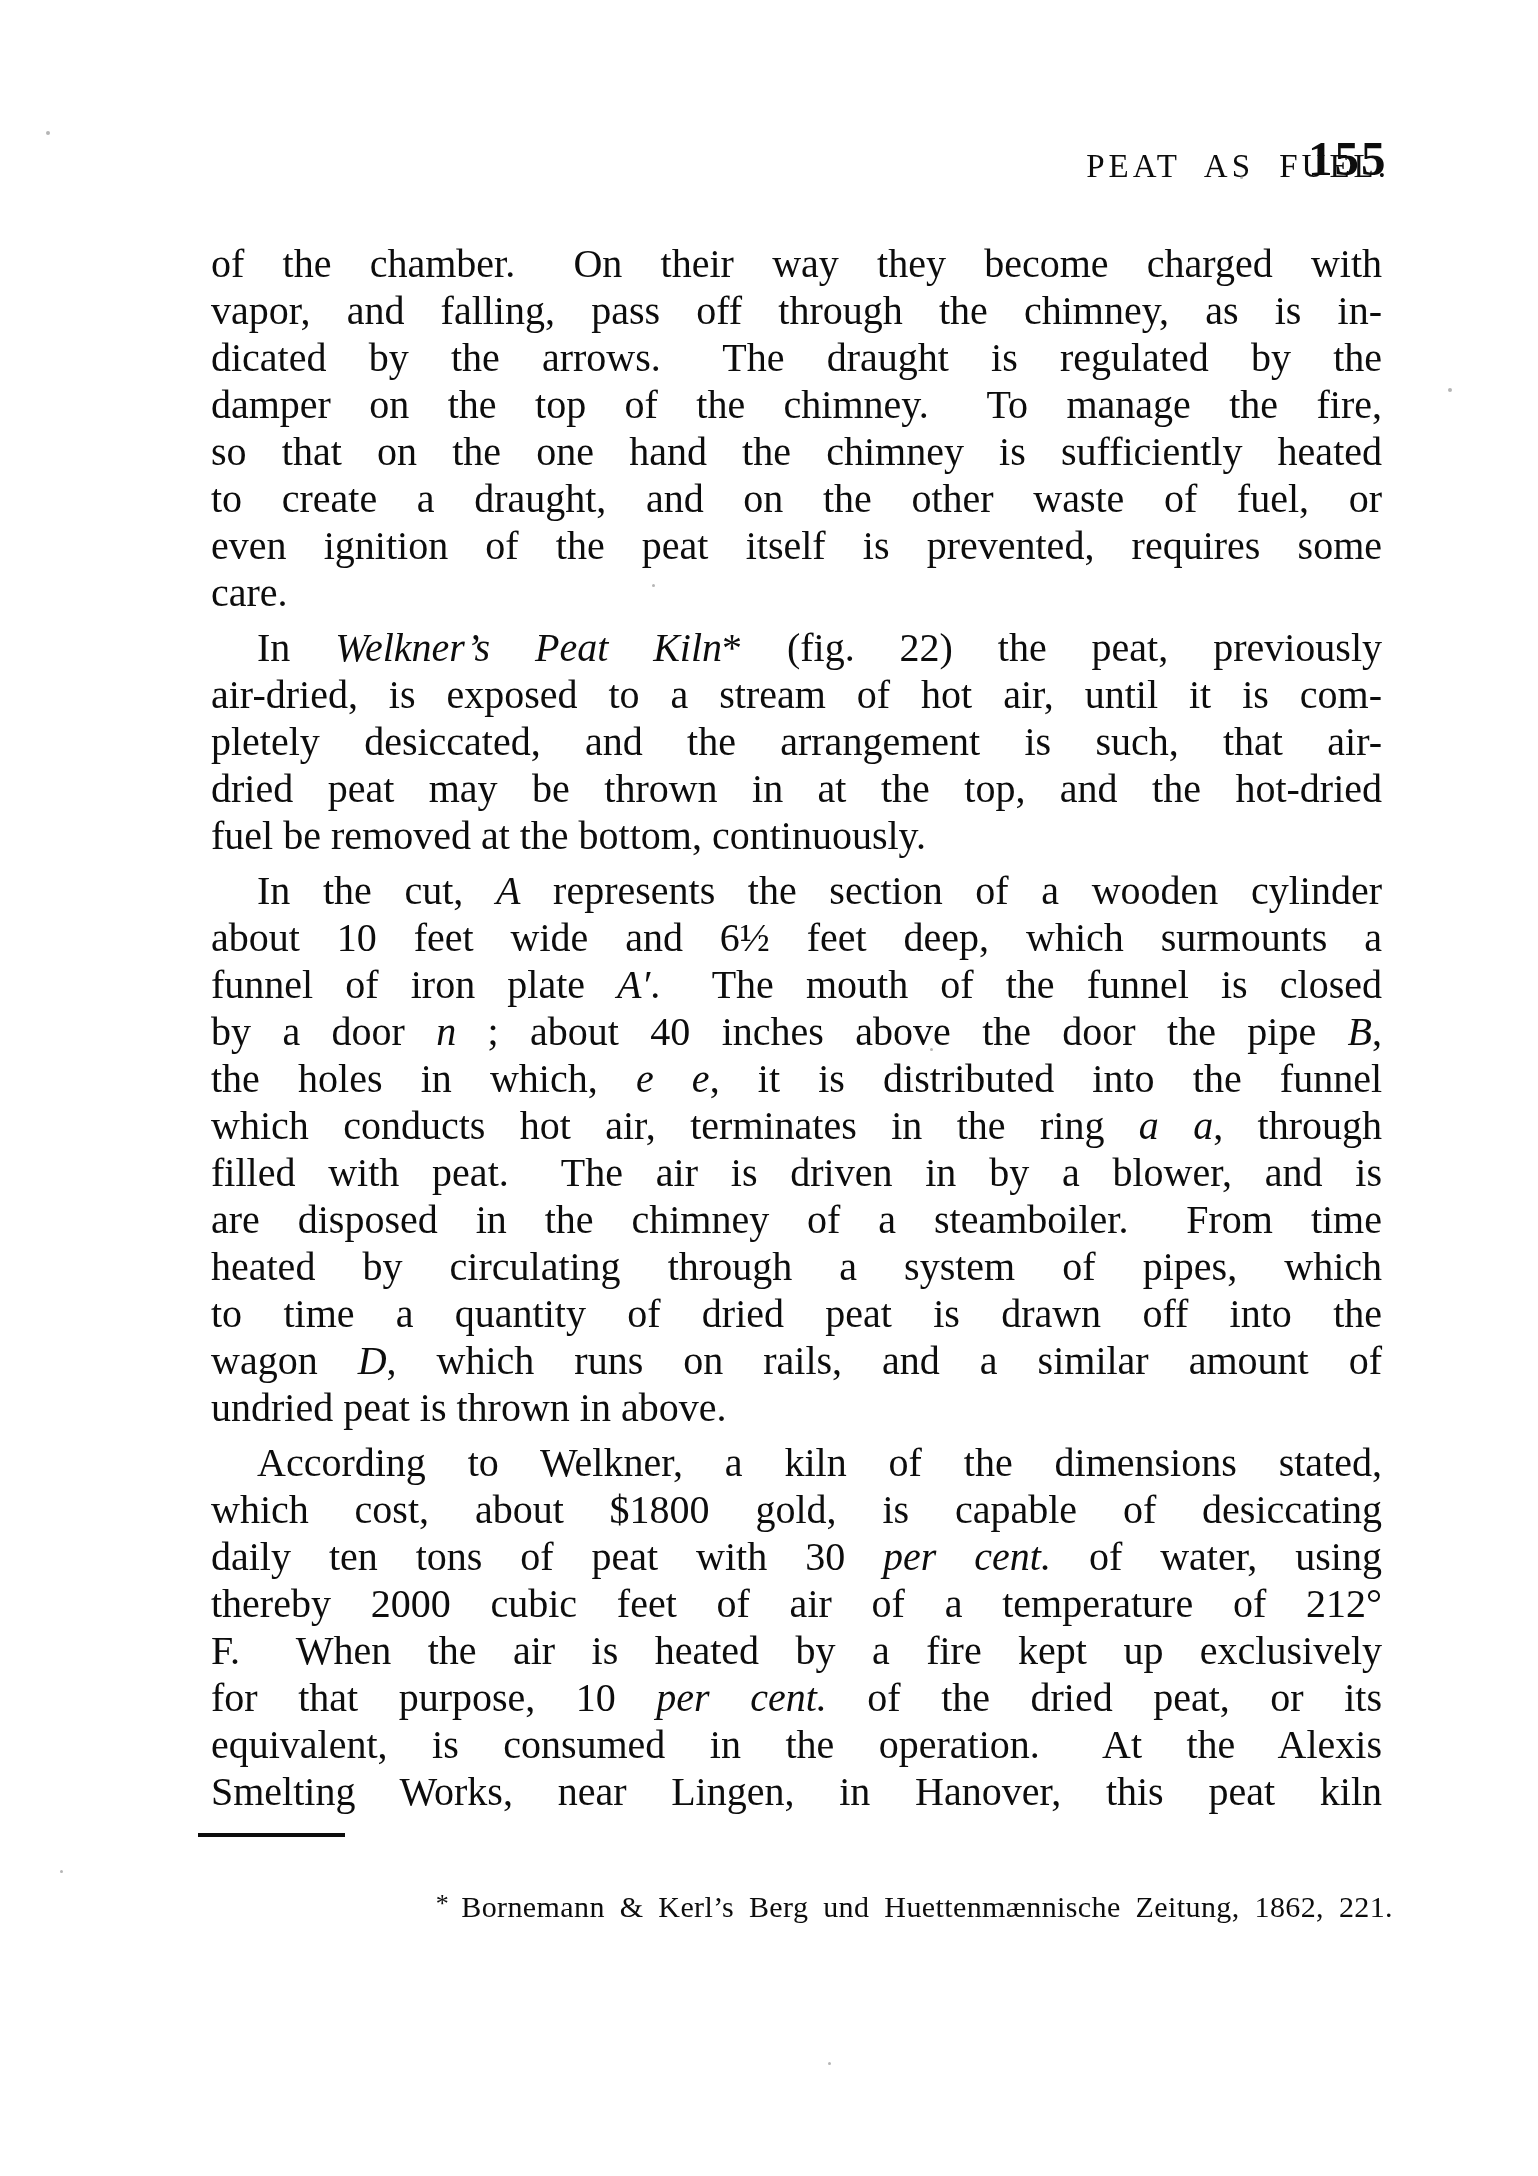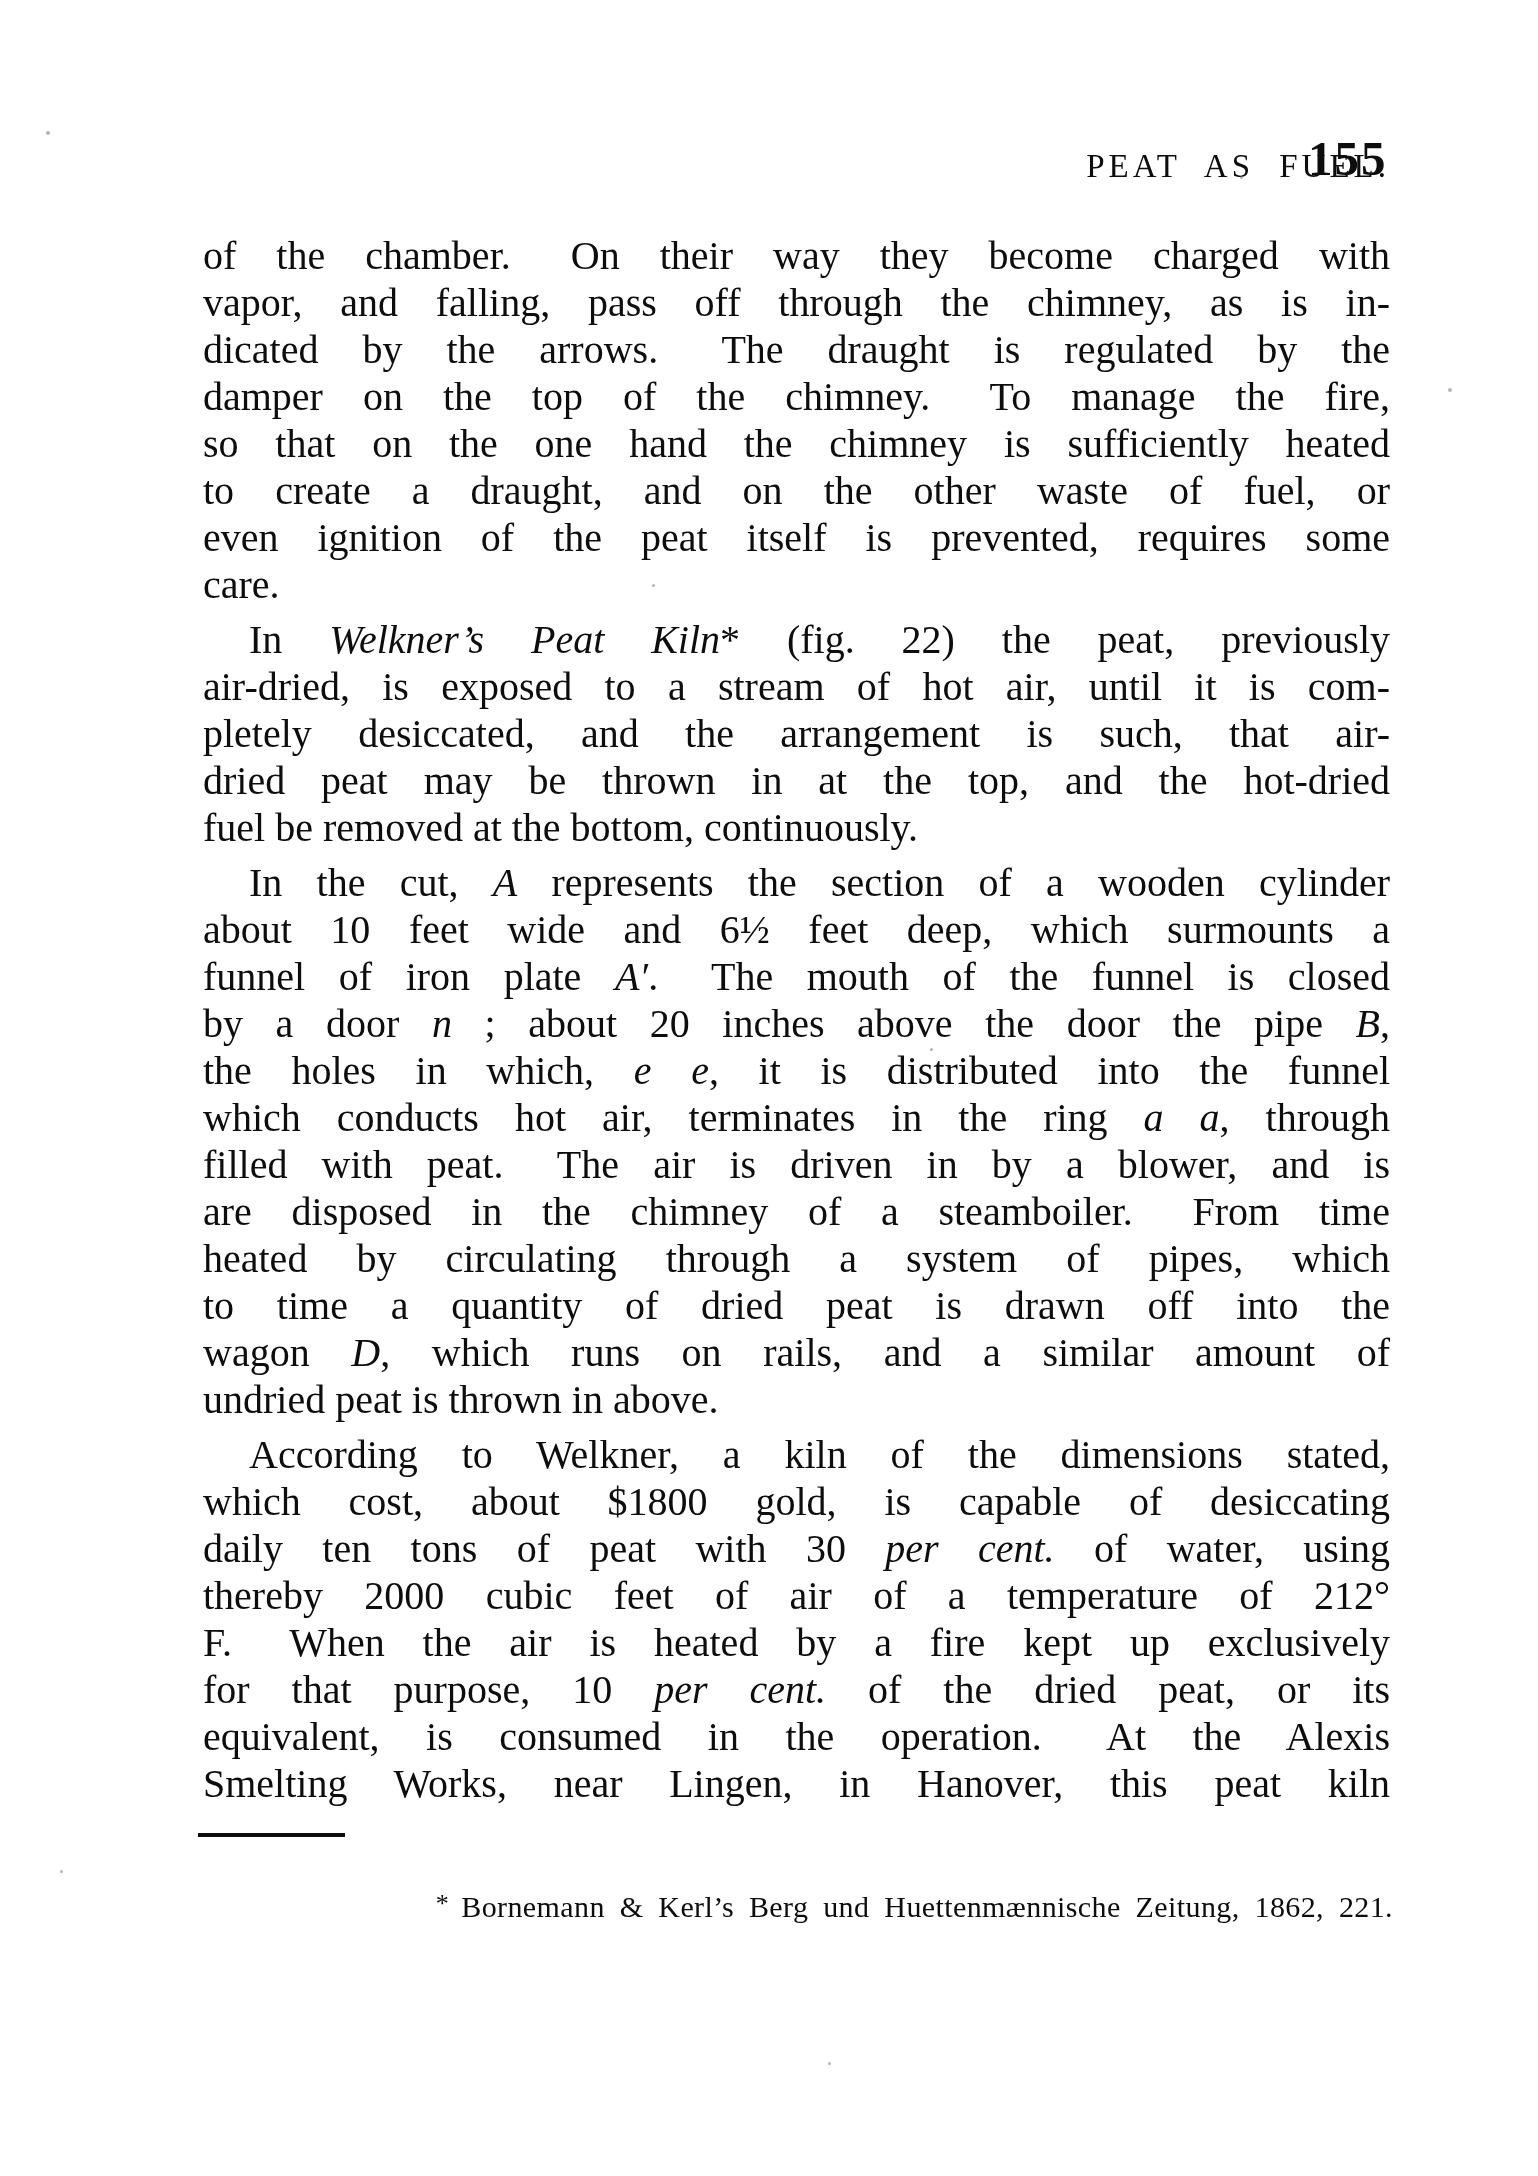--- a/index.html
+++ b/index.html
@@ -21,21 +21,21 @@
     font-size:33px;line-height:40px;
     letter-spacing:4px;word-spacing:13px;
   }
   .page-number{
     position:absolute;top:132px;left:1308px;
     font-size:49px;line-height:54px;font-weight:bold;letter-spacing:2px;
   }
   .page-body{
     position:absolute;left:203px;top:232px;width:1187px;
   }
-  .para{margin:0;}
+  .para{margin:8px;}
   .para + .para{margin-top:8px;}
   .line{
     height:47px;line-height:47px;
     font-size:40px;
     text-align:justify;
     text-align-last:justify;
     text-justify:inter-word;
   }
   .line.no-just{text-align-last:left;}
   .para.indent .line:first-child{text-indent:46px;}
@@ -85,21 +85,21 @@
       <div class="line"><span>In </span><span class="it">Welkner’s Peat Kiln</span><span>* (fig. 22) the peat, previously</span></div>
       <div class="line"><span>air-dried, is exposed to a stream of hot air, until it is com-</span></div>
       <div class="line"><span>pletely desiccated, and the arrangement is such, that air-</span></div>
       <div class="line"><span>dried peat may be thrown in at the top, and the hot-dried</span></div>
       <div class="line no-just"><span>fuel be removed at the bottom, continuously.</span></div>
     </div>
     <div class="para indent">
       <div class="line"><span>In the cut, </span><span class="it">A</span><span> represents the section of a wooden cylinder</span></div>
       <div class="line"><span>about 10 feet wide and 6½ feet deep, which surmounts a</span></div>
       <div class="line"><span>funnel of iron plate </span><span class="it">A′</span><span>.  The mouth of the funnel is closed</span></div>
-      <div class="line"><span>by a door </span><span class="it">n</span><span> ; about 20 inches above the door the pipe </span><span class="it">B</span><span>,</span></div>
+      <div class="line"><span>by a door </span><span class="it">n</span><span> ; about 40 inches above the door the pipe </span><span class="it">B</span><span>,</span></div>
       <div class="line"><span>the holes in which, </span><span class="it">e e</span><span>, it is distributed into the funnel</span></div>
       <div class="line"><span>which conducts hot air, terminates in the ring </span><span class="it">a a</span><span>, through</span></div>
       <div class="line"><span>filled with peat.  The air is driven in by a blower, and is</span></div>
       <div class="line"><span>are disposed in the chimney of a steamboiler.  From time</span></div>
       <div class="line"><span>heated by circulating through a system of pipes, which</span></div>
       <div class="line"><span>to time a quantity of dried peat is drawn off into the</span></div>
       <div class="line"><span>wagon </span><span class="it">D</span><span>, which runs on rails, and a similar amount of</span></div>
       <div class="line no-just"><span>undried peat is thrown in above.</span></div>
     </div>
     <div class="para indent">

